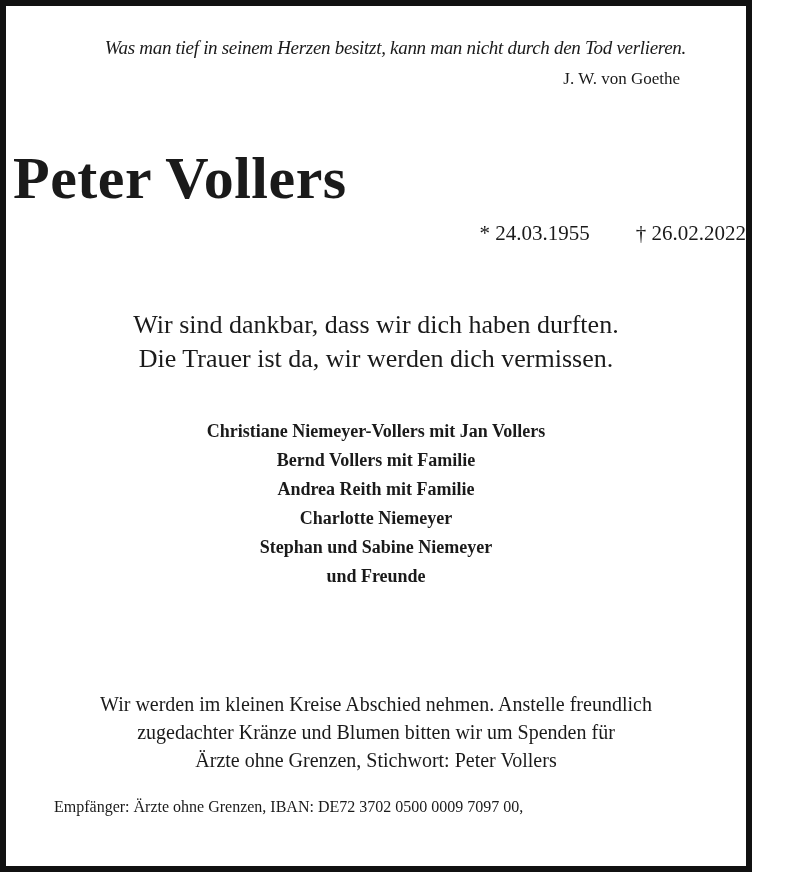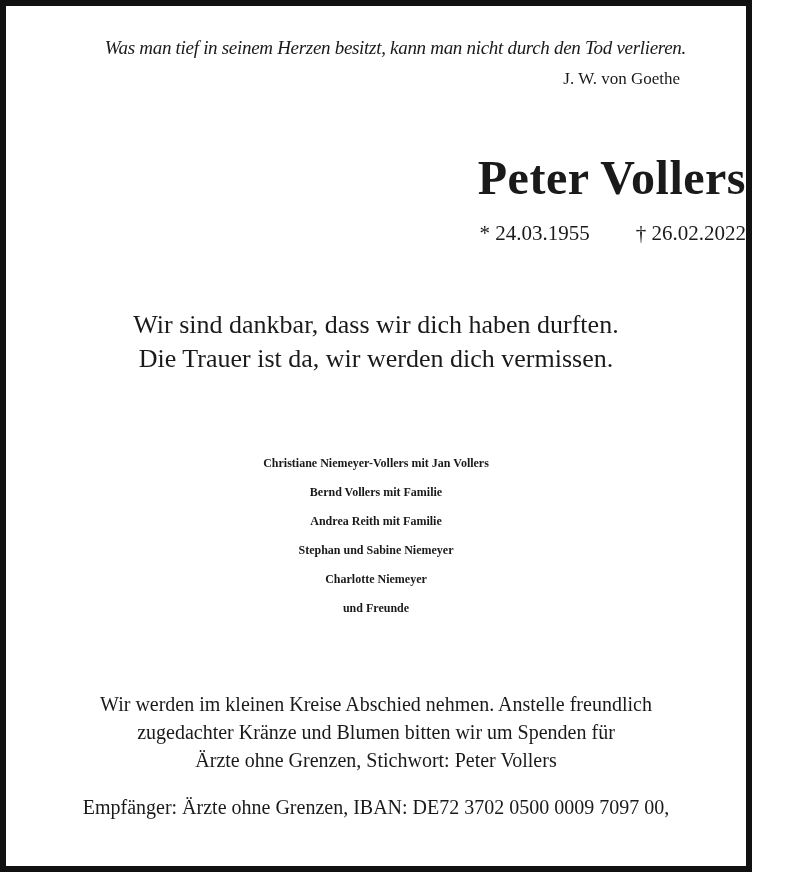--- a/index.html
+++ b/index.html
@@ -37,25 +37,25 @@
     }
     .quote-author {
       position: absolute;
       right: 66px;
       top: 62px;
       font-size: 17px;
       line-height: 22px;
     }
     .name {
       position: absolute;
-      left: 0;
+      left: 7px;
       right: 0;
       top: 140px;
-      text-align: right;
-      font-size: 48px;
+      text-align: left;
+      font-size: 60px;
       font-weight: bold;
       line-height: 64px;
       letter-spacing: 0.5px;
     }
     .dates {
       position: absolute;
       left: 0;
       right: 0;
       top: 213px;
       text-align: right;
@@ -77,24 +77,23 @@
       text-align: center;
       font-size: 26px;
       line-height: 34px;
     }
     .mourners {
       position: absolute;
       left: 0;
       right: 0;
       top: 411px;
       text-align: center;
-      font-size: 12px;
+      font-size: 18px;
       font-weight: bold;
       line-height: 29px;
-      margin-top: 32px;
     }
     .address {
       position: absolute;
       left: 0;
       right: 0;
       top: 617px;
       text-align: center;
       font-size: 20px;
       line-height: 26px;
     }
@@ -105,23 +104,24 @@
       top: 684px;
       text-align: center;
       font-size: 20px;
       line-height: 28px;
     }
     .bank {
       position: absolute;
       left: 0;
       right: 0;
       top: 787px;
-      text-align: center;
-      font-size: 20px;
+      text-align: left;
+      font-size: 16px;
       line-height: 28px;
+      padding-left: 48px;
     }
     .line {
       display: block;
       white-space: nowrap;
     }
   </style>
 </head>
 <body>
 
 <div class="frame">
@@ -137,22 +137,22 @@
 
   <div class="verse">
     <span class="line">Wir sind dankbar, dass wir dich haben durften.</span>
     <span class="line">Die Trauer ist da, wir werden dich vermissen.</span>
   </div>
 
   <div class="mourners">
     <span class="line">Christiane Niemeyer-Vollers mit Jan Vollers</span>
     <span class="line">Bernd Vollers mit Familie</span>
     <span class="line">Andrea Reith mit Familie</span>
+    <span class="line">Charlotte Niemeyer</span>
     <span class="line">Stephan und Sabine Niemeyer</span>
-    <span class="line">Charlotte Niemeyer</span>
     <span class="line">und Freunde</span>
   </div>
 
 
   <div class="notice">
     <span class="line">Wir werden im kleinen Kreise Abschied nehmen. Anstelle freundlich</span>
     <span class="line">zugedachter Kränze und Blumen bitten wir um Spenden für</span>
     <span class="line">Ärzte ohne Grenzen, Stichwort: Peter Vollers</span>
   </div>
 

